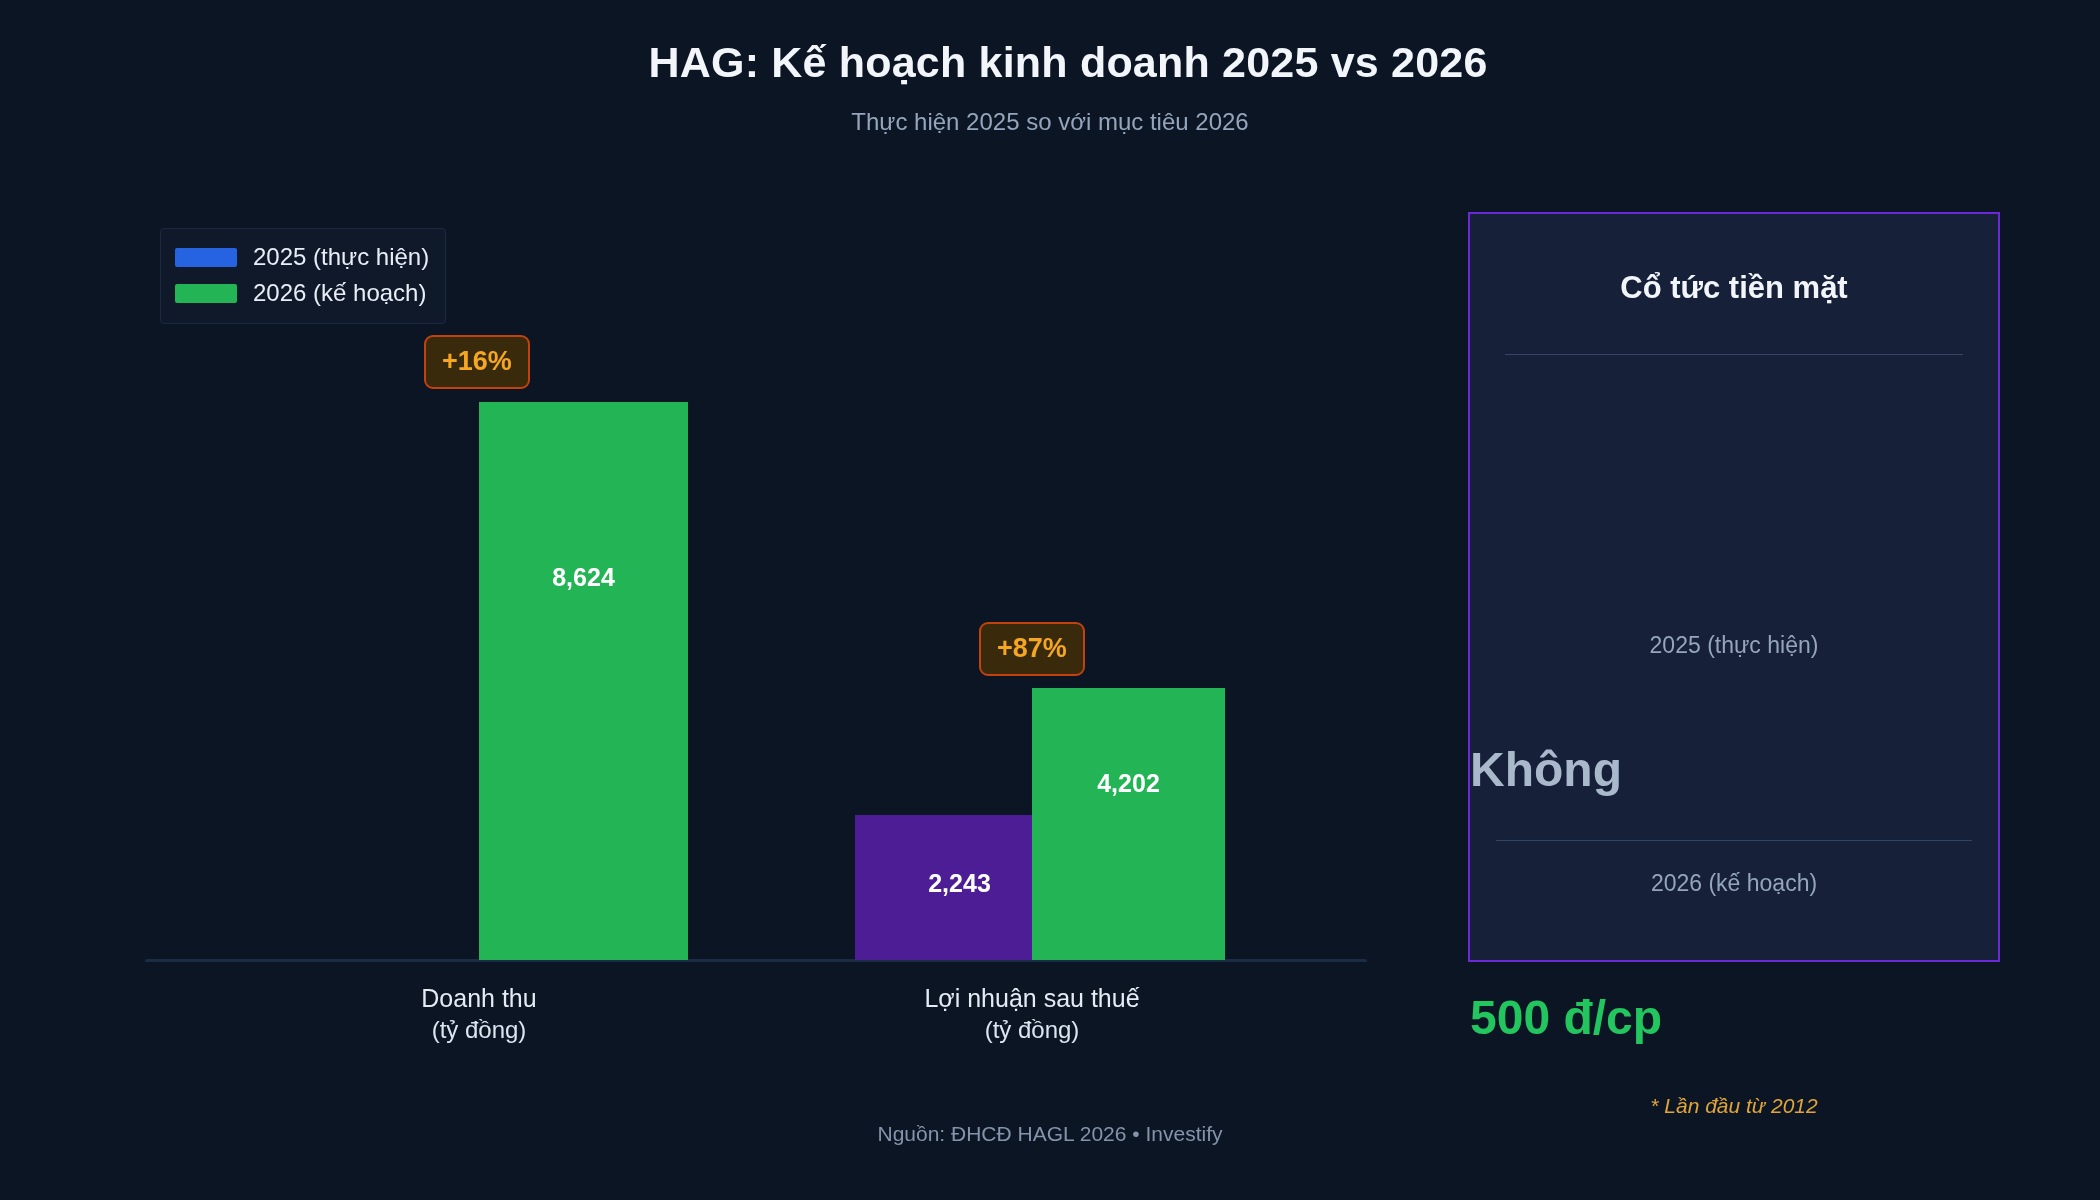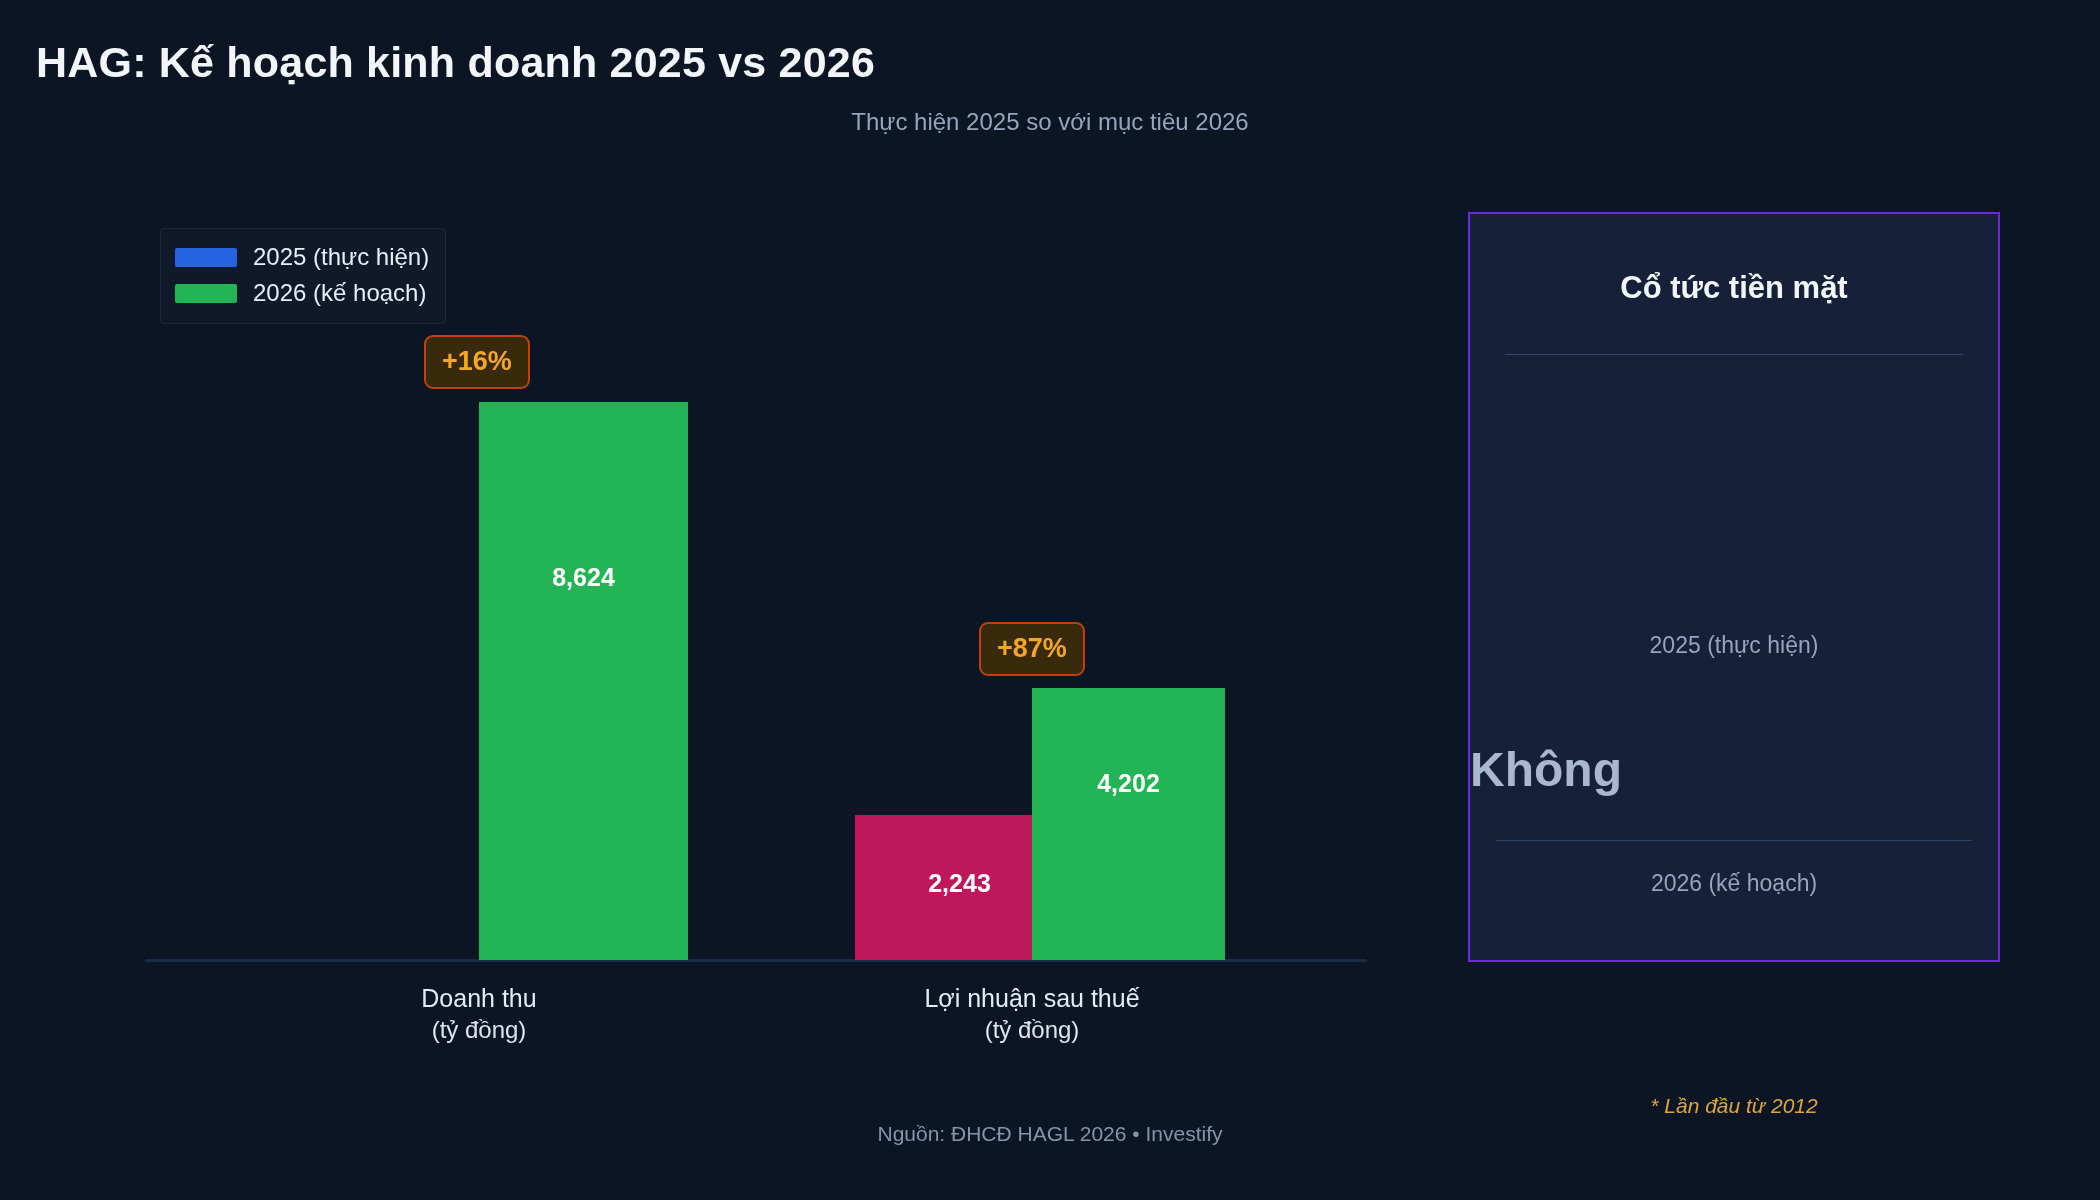--- a/index.html
+++ b/index.html
@@ -8,20 +8,21 @@
     background:#0c1524;
     font-family:"Liberation Sans","DejaVu Sans",sans-serif;
     overflow:hidden;
     position:relative;
   }
   .stage{position:absolute;inset:0;}
 
   
   .title{
     position:absolute;left:0;right:0;top:38px;
+    text-align:center;
     font-size:43px;font-weight:bold;color:#f2f6fb;
     letter-spacing:.2px;
     padding-left:36px;
   }
   .subtitle{
     position:absolute;left:0;right:0;top:108px;
     text-align:center;
     font-size:24px;color:#94a5bc;font-weight:normal;
   }
 
@@ -129,21 +130,21 @@
 
     <div class="bar" style="left:479px;width:177px;height:558px;background:#22b455;">
       <span class="val" style="top:161px;">8,624</span>
     </div>
     <div class="badge" style="left:424px;top:335px;">+16%</div>
     <div class="cat" style="left:302px;width:354px;top:984px;">
       <span>Doanh thu</span>
       <span class="unit">(tỷ đồng)</span>
     </div>
 
-    <div class="bar" style="left:855px;width:177px;height:145px;background:#be185d;">
+    <div class="bar" style="left:855px;width:177px;height:145px;background:#4c1d95;">
       <span class="val" style="top:54px;">2,243</span>
     </div>
     <div class="bar" style="left:1032px;width:161px;height:272px;background:#22b455;">
       <span class="val" style="top:81px;">4,202</span>
     </div>
     <div class="badge" style="left:979px;top:622px;">+87%</div>
     <div class="cat" style="left:855px;width:354px;top:984px;">
       <span>Lợi nhuận sau thuế</span>
       <span class="unit">(tỷ đồng)</span>
     </div>
@@ -153,19 +154,20 @@
   <div class="card">
     <div class="card-title">Cổ tức tiền mặt</div>
     <div class="card-rule rule-top"></div>
 
     <div class="card-sublabel sub-2025">2025 (thực hiện)</div>
     <div class="card-big big-none">Không</div>
 
     <div class="card-rule rule-mid"></div>
 
     <div class="card-sublabel sub-2026">2026 (kế hoạch)</div>
+    <div class="card-big big-div">500 đ/cp</div>
 
     <div class="card-note">* Lần đầu từ 2012</div>
   </div>
 
   <div class="footer">Nguồn: ĐHCĐ HAGL 2026  •  Investify</div>
 
 </div>
 
 </body></html>

